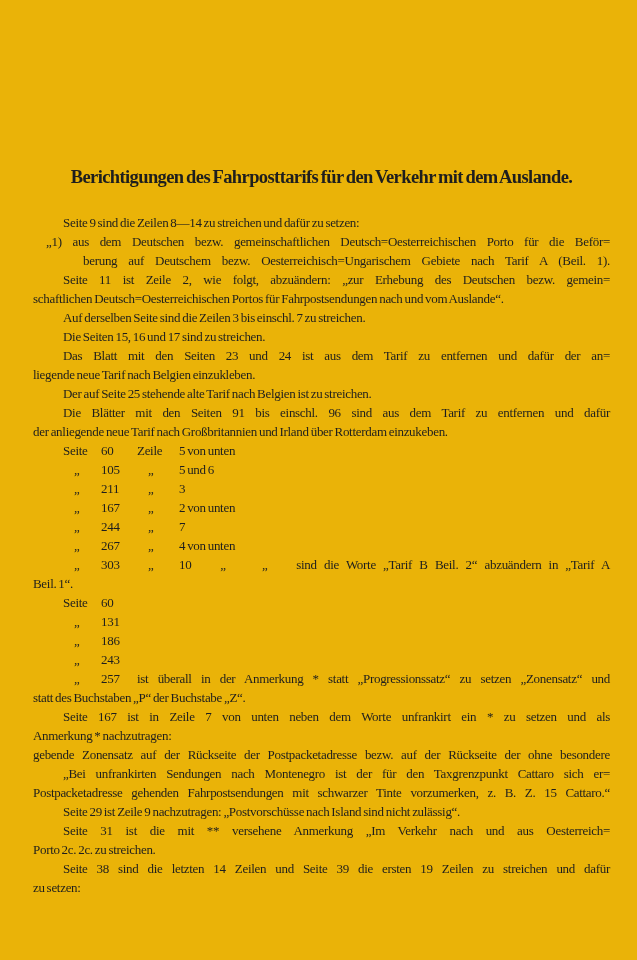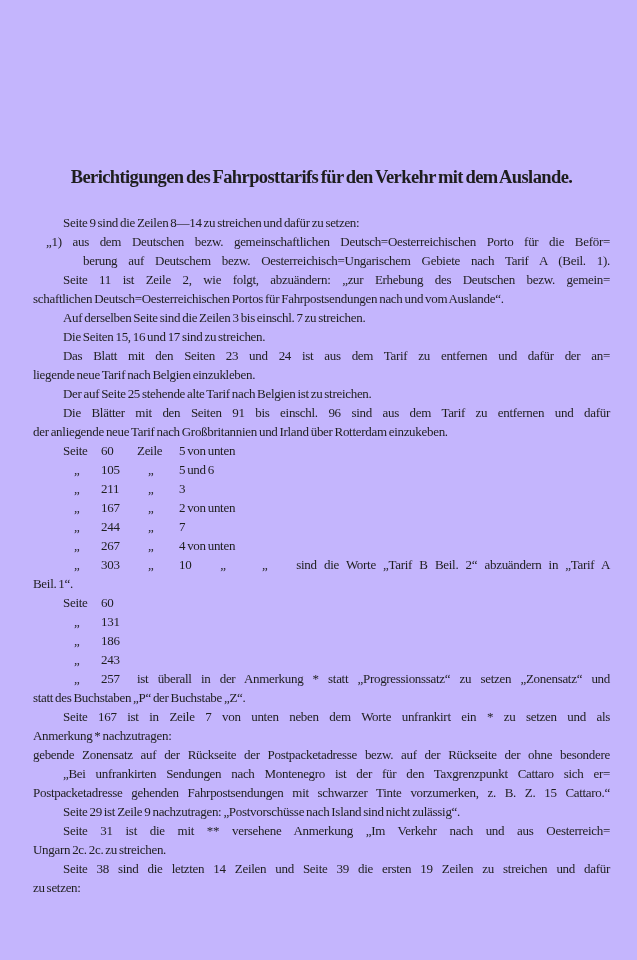--- a/index.html
+++ b/index.html
@@ -1,18 +1,18 @@
 <!DOCTYPE html>
 <html><head>
 <meta charset="utf-8">
 <style>
   html,body{margin:0;padding:0;background:#e8e8e4;}
   .page{
     position:relative;width:637px;height:960px;margin:0 auto;
-    background:#c4b5fd;color:#1e1e1e;overflow:hidden;
+    background:#eab308;color:#1e1e1e;overflow:hidden;
     font-family:"Liberation Serif","DejaVu Serif",serif;
   }
   .title{
     position:absolute;top:167px;left:33px;right:27px;
     text-align:center;font-size:18.5px;font-weight:700;
     letter-spacing:-0.6px;word-spacing:-1.5px;white-space:nowrap;
   }
   .body{
     position:absolute;top:213px;left:33px;right:27px;
     font-size:13px;font-weight:400;line-height:19px;
@@ -125,18 +125,18 @@
     </div>
     <div class="line">statt des Buchstaben „P“ der Buchstabe „Z“.</div>
 
     <div class="line ind jf">Seite 167 ist in Zeile 7 von unten neben dem Worte unfrankirt ein * zu setzen und als</div>
     <div class="line">Anmerkung * nachzutragen:</div>
     <div class="line jf">gebende Zonensatz auf der Rückseite der Postpacketadresse bezw. auf der Rückseite der ohne besondere</div>
     <div class="line ind jf">„Bei unfrankirten Sendungen nach Montenegro ist der für den Taxgrenzpunkt Cattaro sich er=</div>
     <div class="line jf">Postpacketadresse gehenden Fahrpostsendungen mit schwarzer Tinte vorzumerken, z. B. Z. 15 Cattaro.“</div>
     <div class="line ind">Seite 29 ist Zeile 9 nachzutragen: „Postvorschüsse nach Island sind nicht zulässig“.</div>
     <div class="line ind jf">Seite 31 ist die mit ** versehene Anmerkung „Im Verkehr nach und aus Oesterreich=</div>
-    <div class="line">Ungarn 2c. 2c. zu streichen.</div>
+    <div class="line">Porto 2c. 2c. zu streichen.</div>
     <div class="line ind jf">Seite 38 sind die letzten 14 Zeilen und Seite 39 die ersten 19 Zeilen zu streichen und dafür</div>
     <div class="line">zu setzen:</div>
 
   </div>
 </div>
 
 </body></html>

